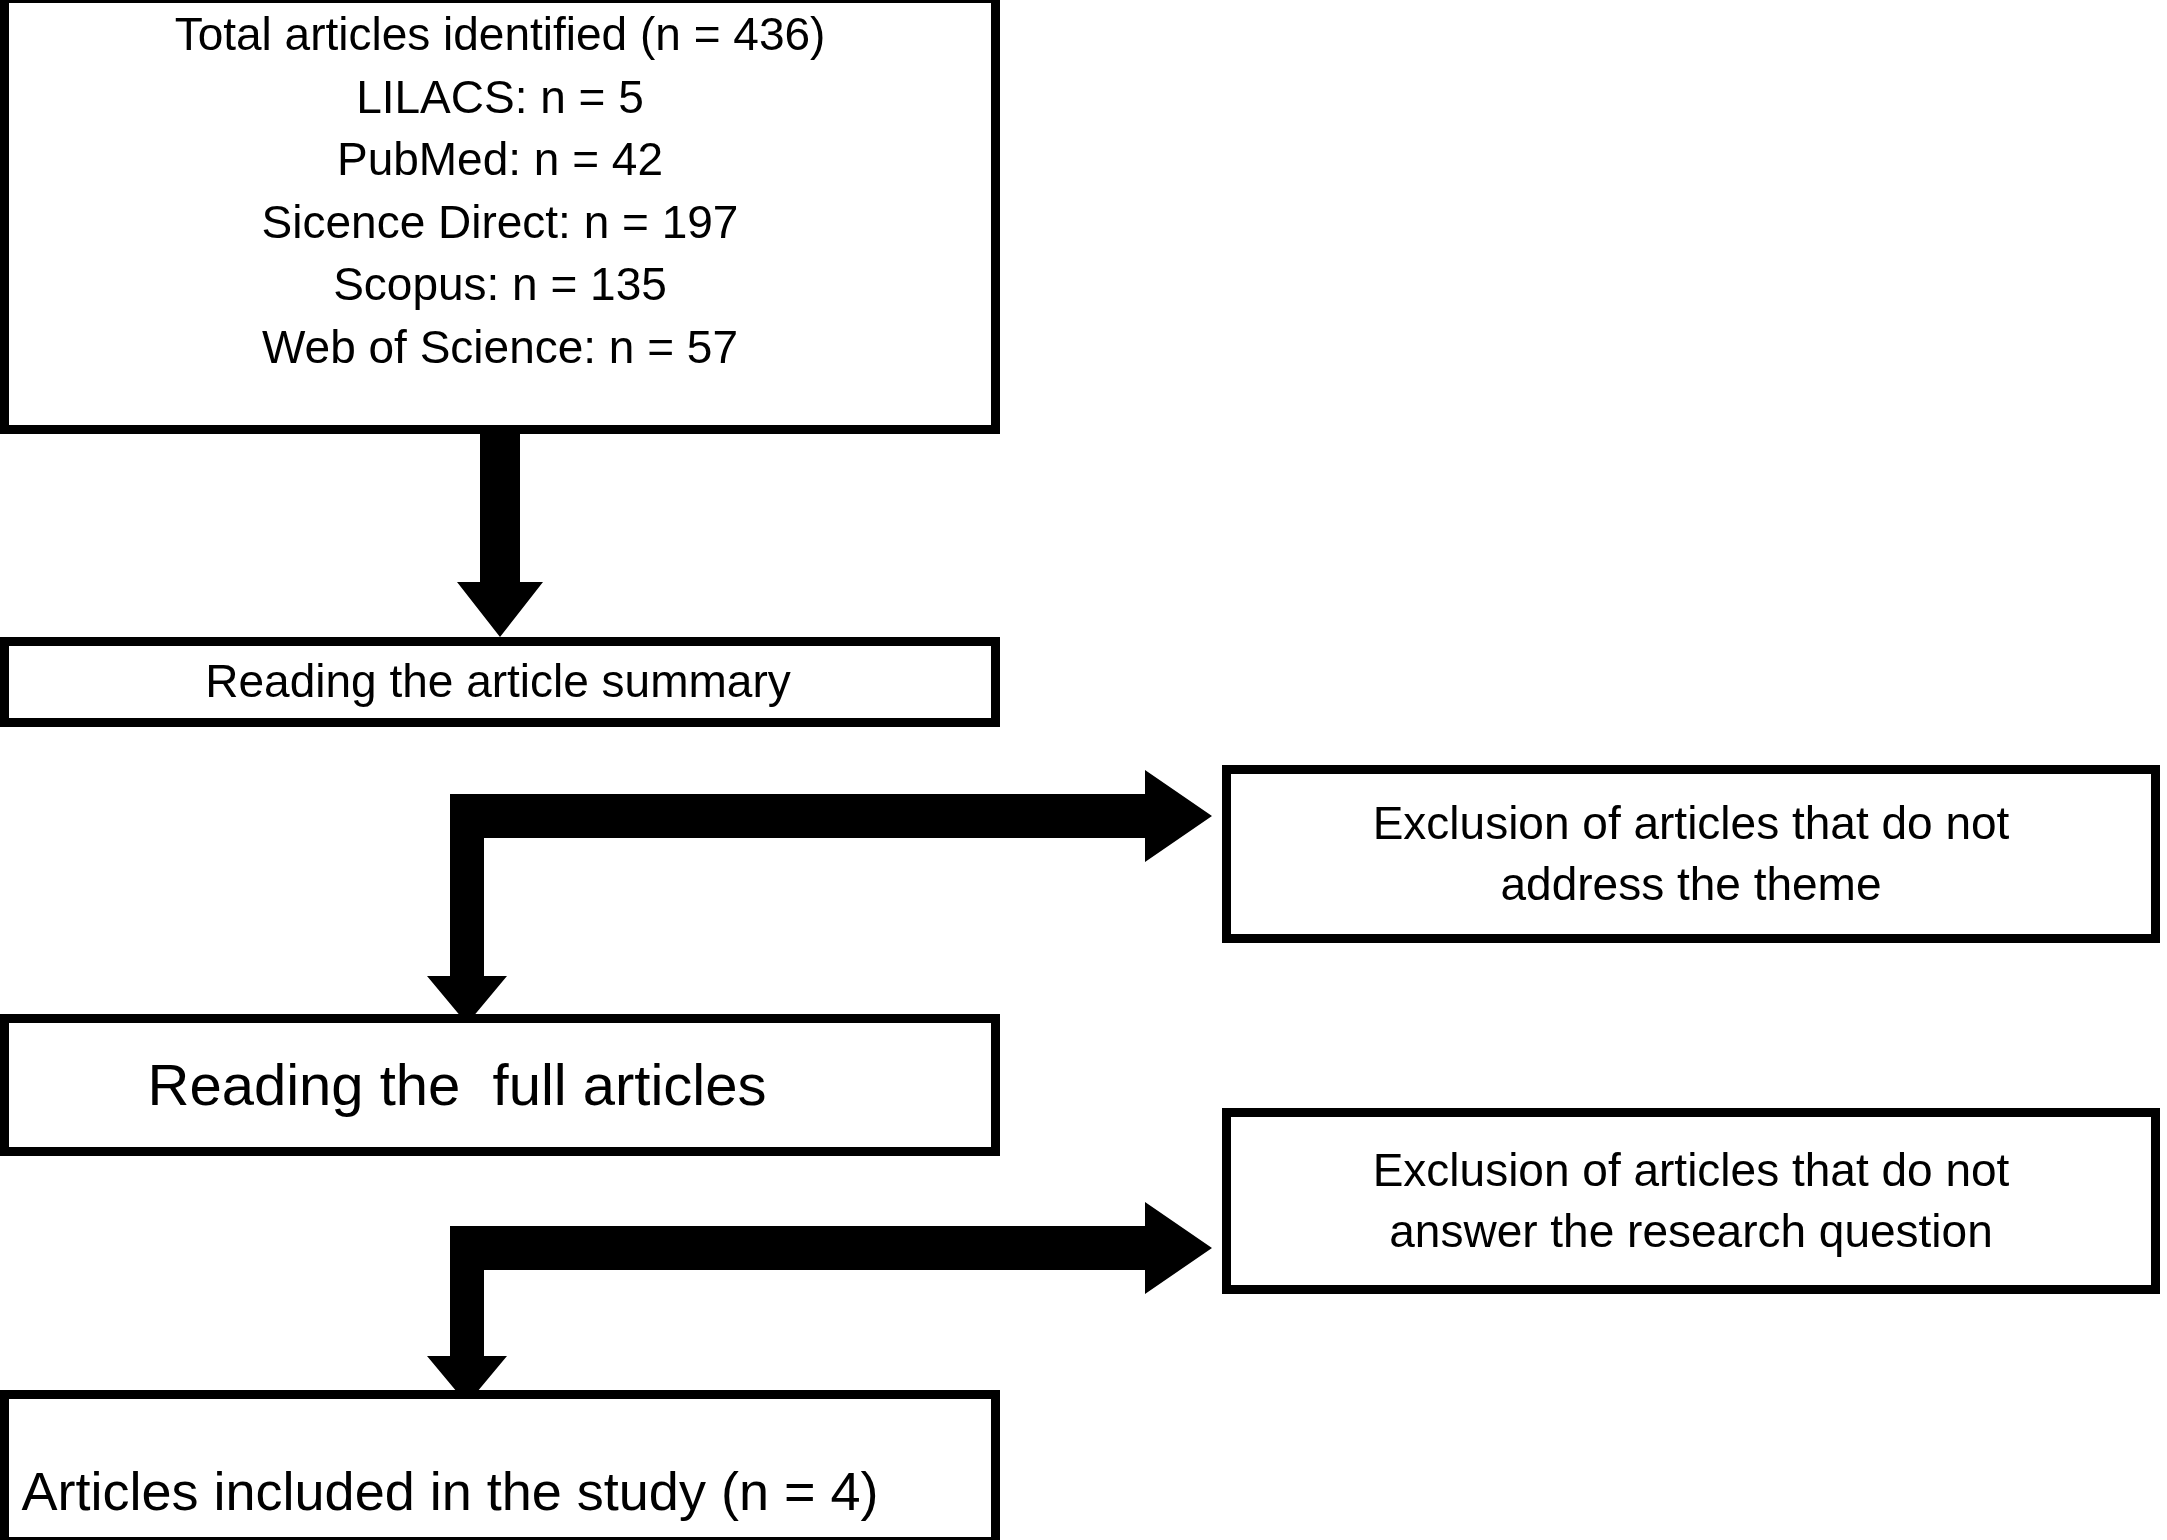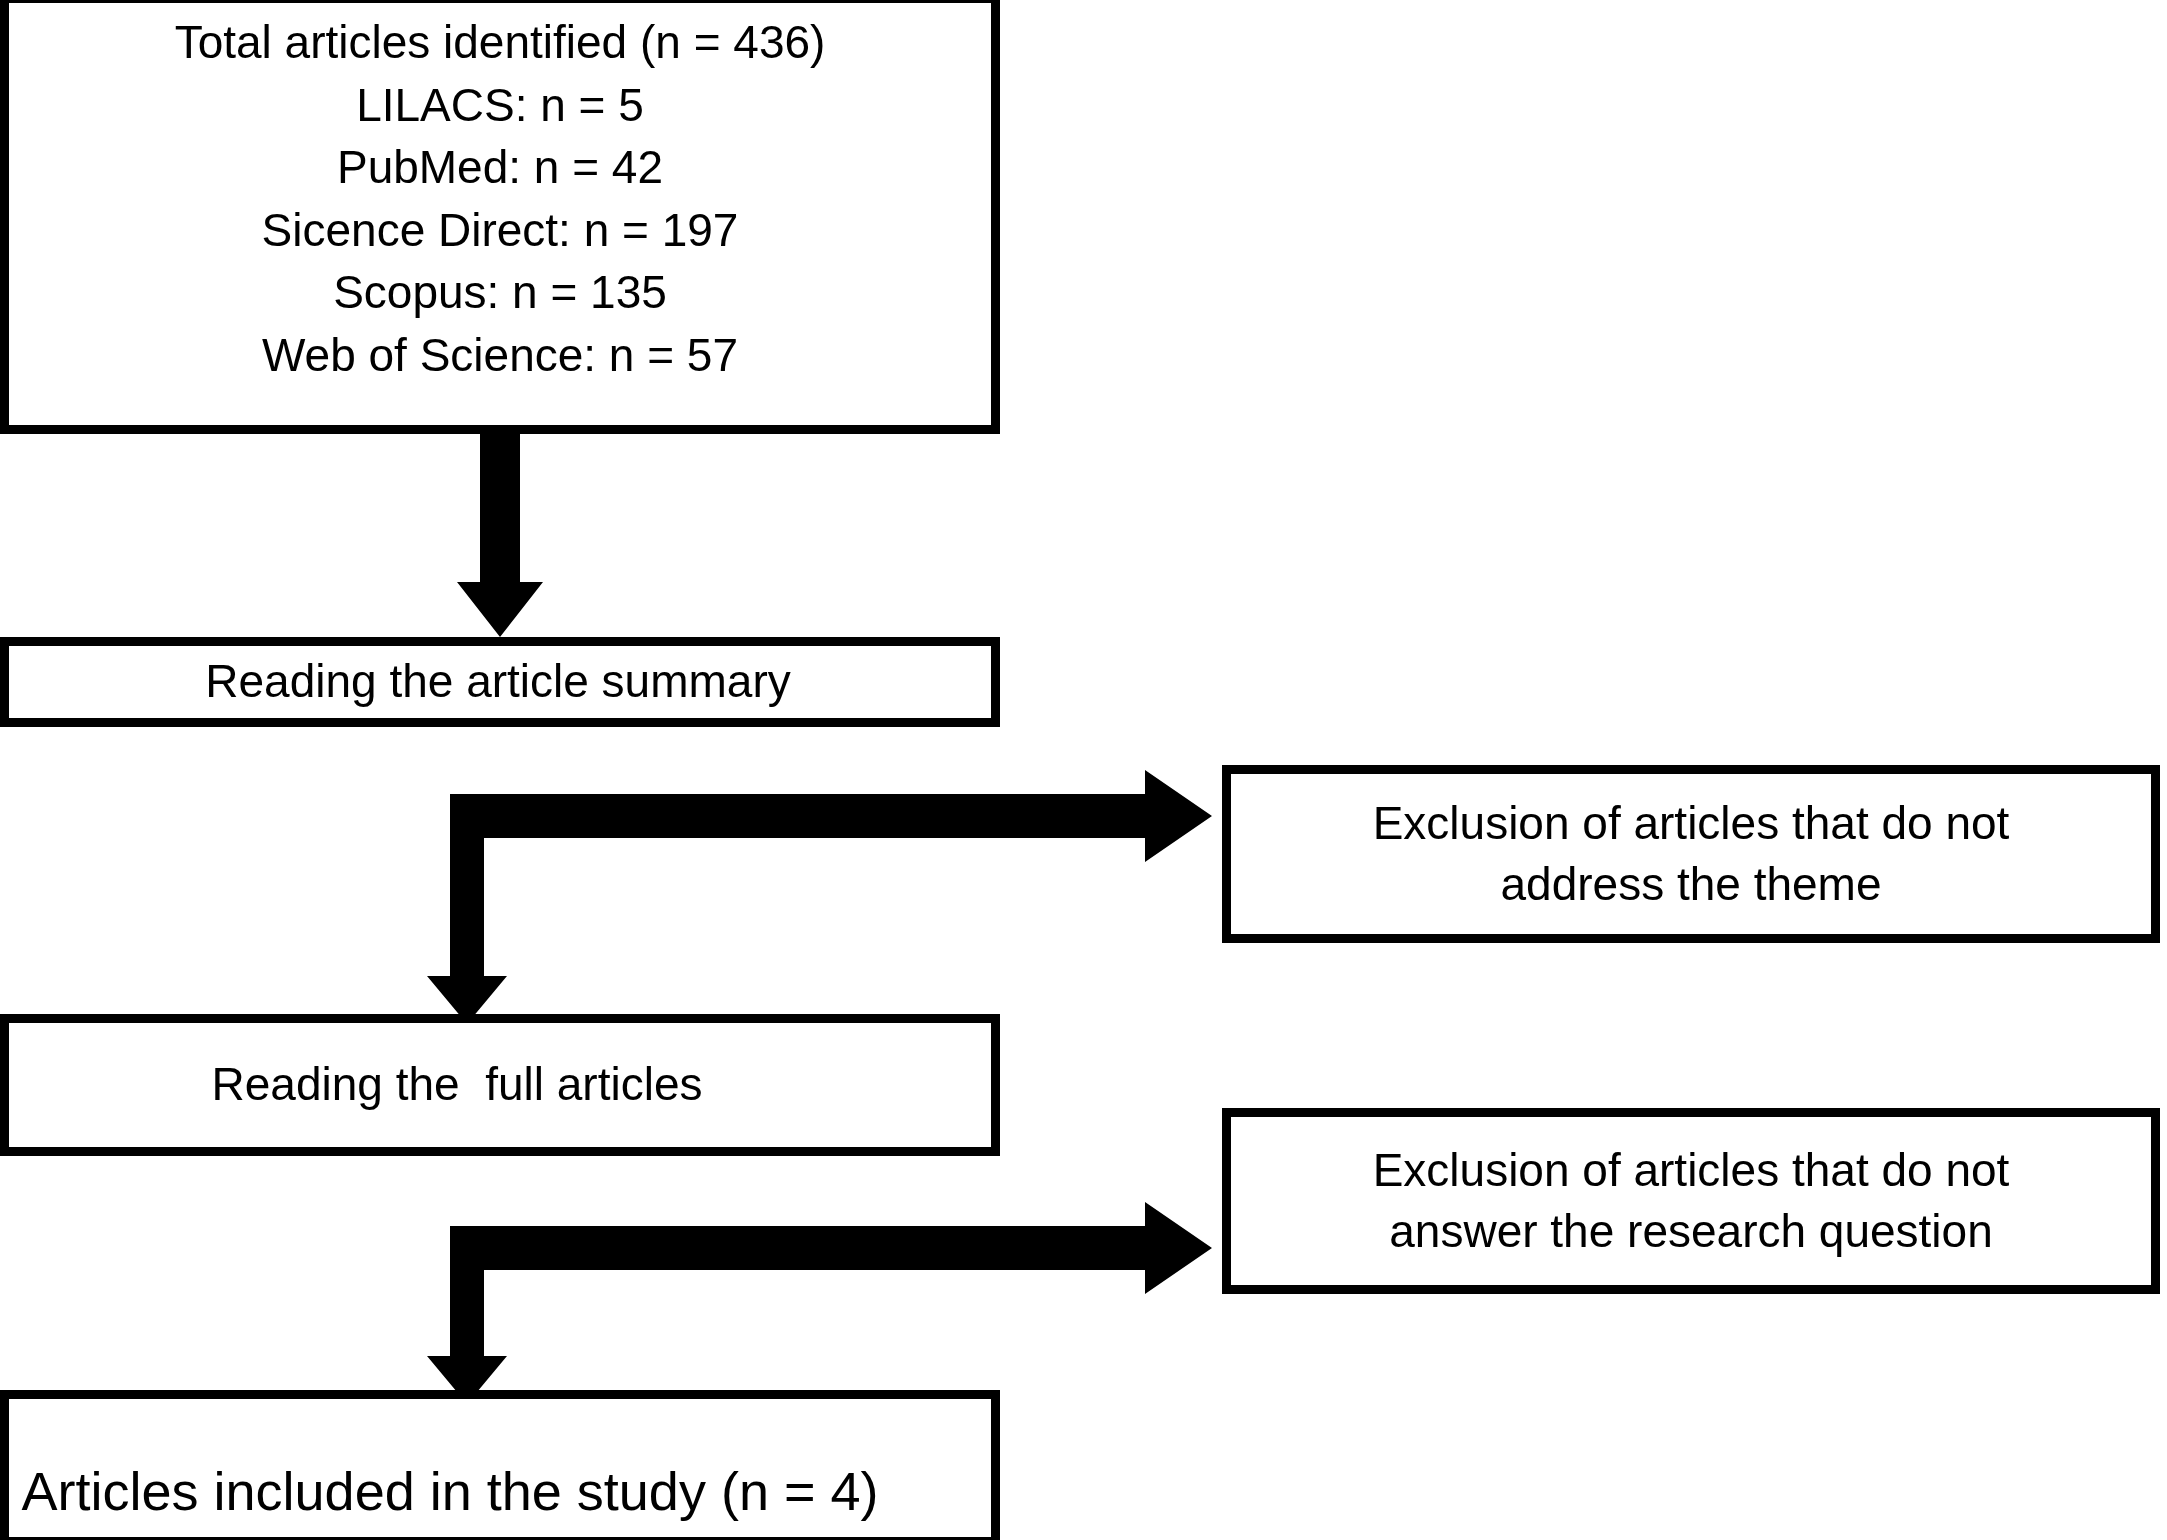--- a/index.html
+++ b/index.html
@@ -38,21 +38,20 @@
     left: 0px;
     top: -6px;
     width: 1000px;
     height: 440px;
     align-items: flex-start;
     justify-content: center;
   }
   #box-sources .node-text {
     font-size: 46px;
     line-height: 1.36;
-    padding-top: 8px;
   }
 
   
   #box-read-summary {
     left: 0px;
     top: 637px;
     width: 1000px;
     height: 90px;
     padding-left: 44px;
   }
@@ -62,21 +61,21 @@
   }
 
   
   #box-read-full {
     left: 0px;
     top: 1014px;
     width: 1000px;
     height: 142px;
   }
   #box-read-full .node-text {
-    font-size: 46px;
+    font-size: 58px;
     transform: translateX(-43px);
   }
 
   
   #box-included {
     left: 0px;
     top: 1390px;
     width: 1000px;
     height: 156px;
   }

